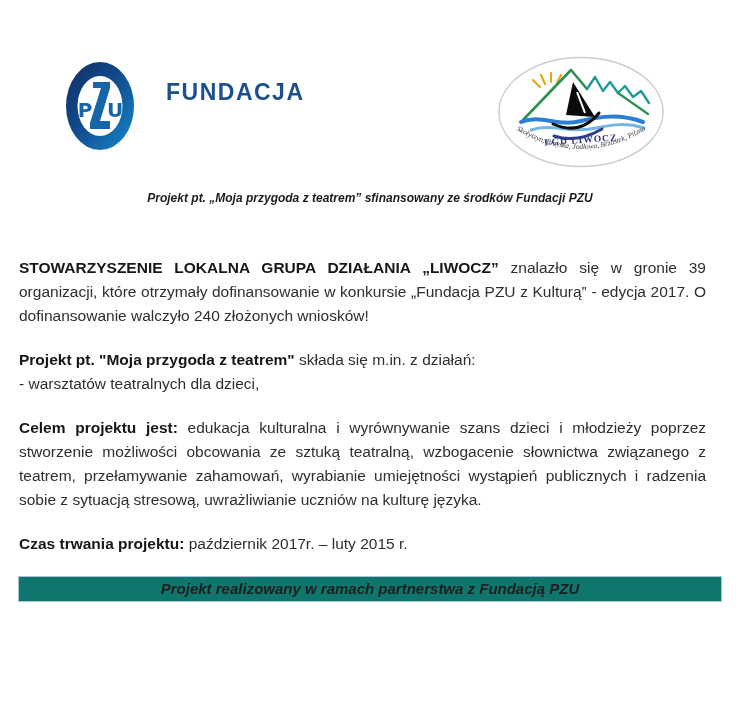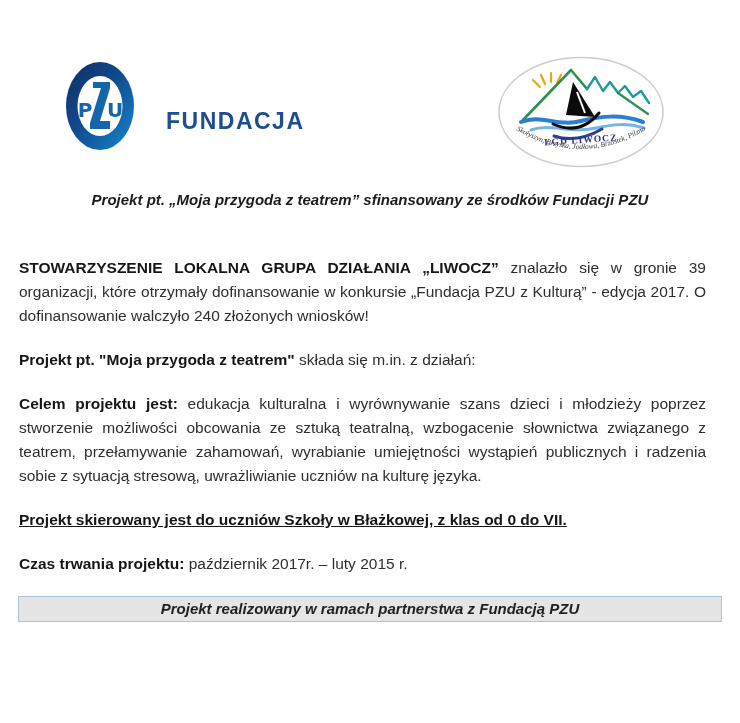--- a/index.html
+++ b/index.html
@@ -8,50 +8,50 @@
     width:740px; height:723px;
     background:#ffffff;
     font-family:"Liberation Sans", sans-serif;
     color:#2e2e2e;
     overflow:hidden;
   }
   
   .header { position:relative; height:246px; }
   .pzu-logo { position:absolute; left:64px; top:60px; width:72px; height:92px; }
   .fundacja-wordmark {
-    position:absolute; left:166px; top:108px;
+    position:absolute; left:166px; top:79px;
     font-size:23px; font-weight:700; letter-spacing:1.5px;
     color:#1d4e8d;
   }
   .liwocz-logo { position:absolute; left:496px; top:56px; width:170px; height:113px; }
   .tagline {
     position:absolute; left:0; right:0; top:191px;
     text-align:center;
-    font-size:15px; font-weight:700; font-style:italic;
+    font-size:12px; font-weight:700; font-style:italic;
     color:#1c1c1c;
   }
   
   .content {
     padding:10px 19px 0 19px;
     font-size:15.5px;
     line-height:24px;
   }
   .para { margin:0 15px 20px 0; }
   .justify { text-align:justify; }
   .para b { color:#161616; }
   .target-line {
     font-weight:700;
     text-decoration:underline;
     color:#161616;
   }
   
   .footer-bar {
     margin:9px 18px 0 18px;
     height:26px;
-    background:#e5e5e5;
+    background:#0f766e;
     border:1px solid #aac2de;
     box-sizing:border-box;
     text-align:center;
     font-size:15px; line-height:24px;
     font-style:italic; font-weight:600;
     color:#1f1f1f;
   }
 </style>
 </head>
 <body>
@@ -119,25 +119,25 @@
 
     <div class="tagline">Projekt pt. „Moja przygoda z teatrem” sfinansowany ze środków Fundacji PZU</div>
   </div>
 
   <div class="content">
 
     <p class="para justify"><b>STOWARZYSZENIE LOKALNA GRUPA DZIAŁANIA „LIWOCZ”</b><span> znalazło się w gronie 39 organizacji, które otrzymały dofinansowanie w konkursie „Fundacja PZU z Kulturą” - edycja 2017. O dofinansowanie walczyło 240 złożonych wniosków!</span></p>
 
     <div class="para">
       <div><b>Projekt pt. "Moja przygoda z teatrem"</b><span> składa się m.in. z działań:</span></div>
+      <div>- warsztatów teatralnych dla dzieci,</div>
     </div>
 
     <p class="para justify"><b>Celem projektu jest:</b><span> edukacja kulturalna i wyrównywanie szans dzieci i młodzieży poprzez stworzenie możliwości obcowania ze sztuką teatralną, wzbogacenie słownictwa związanego z teatrem, przełamywanie zahamowań, wyrabianie umiejętności wystąpień publicznych i radzenia sobie z sytuacją stresową, uwrażliwianie uczniów na kulturę języka.</span></p>
 
-    <p class="para"><span class="target-line">Projekt skierowany jest do uczniów Szkoły w Błażkowej, z klas od 0 do VII.</span></p>
 
     <p class="para"><b>Czas trwania projektu:</b><span> październik 2017r. – luty 2015 r.</span></p>
 
   </div>
 
   <div class="footer-bar">Projekt realizowany w ramach partnerstwa z Fundacją PZU</div>
 
 </div>
 
 </body></html>

